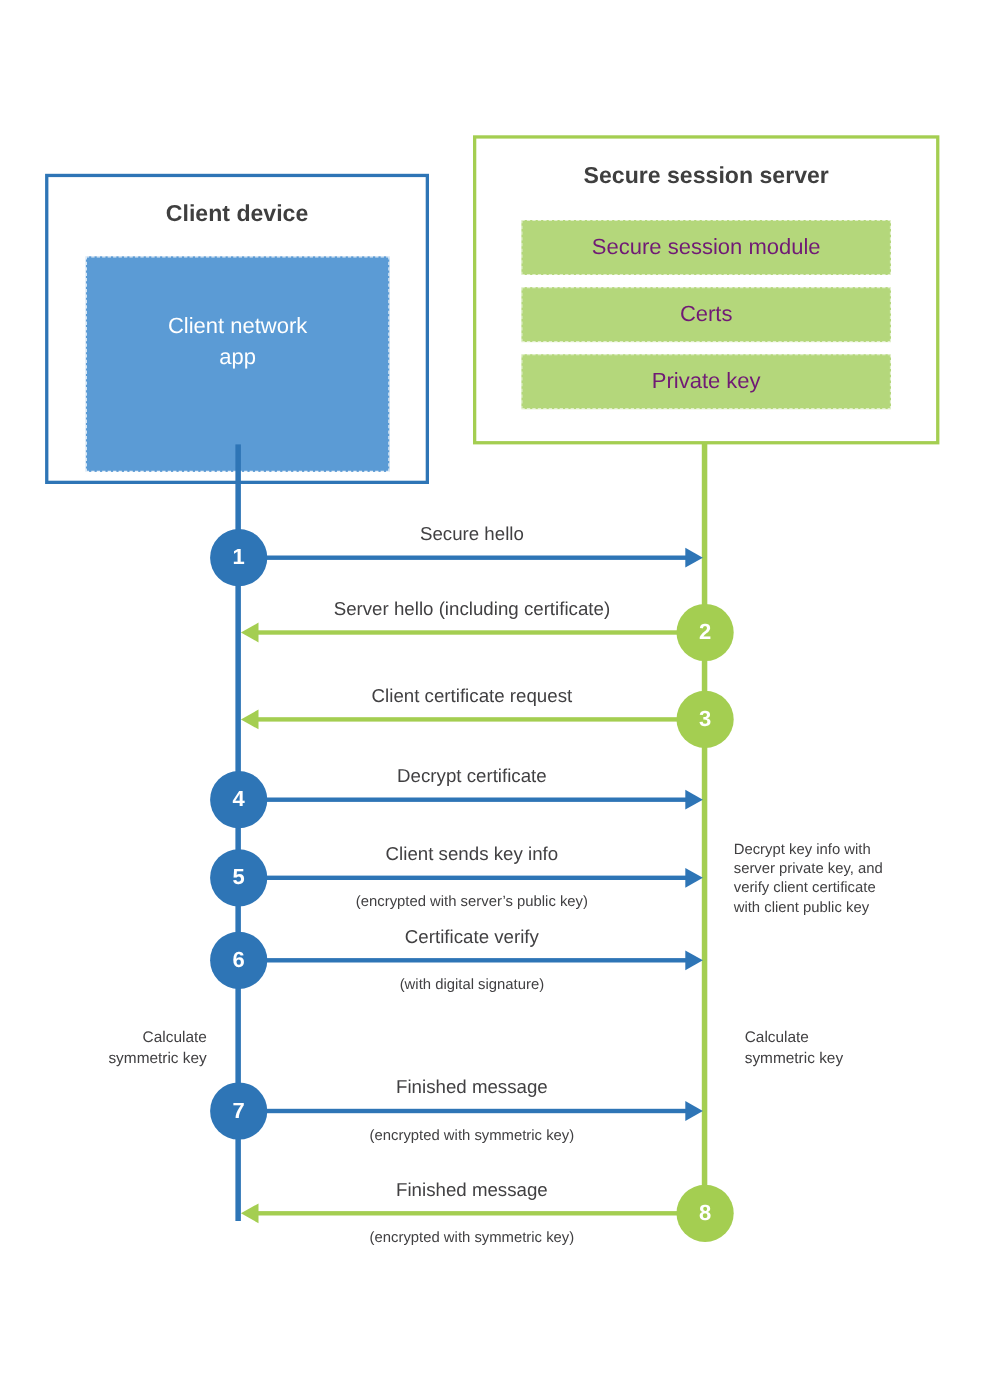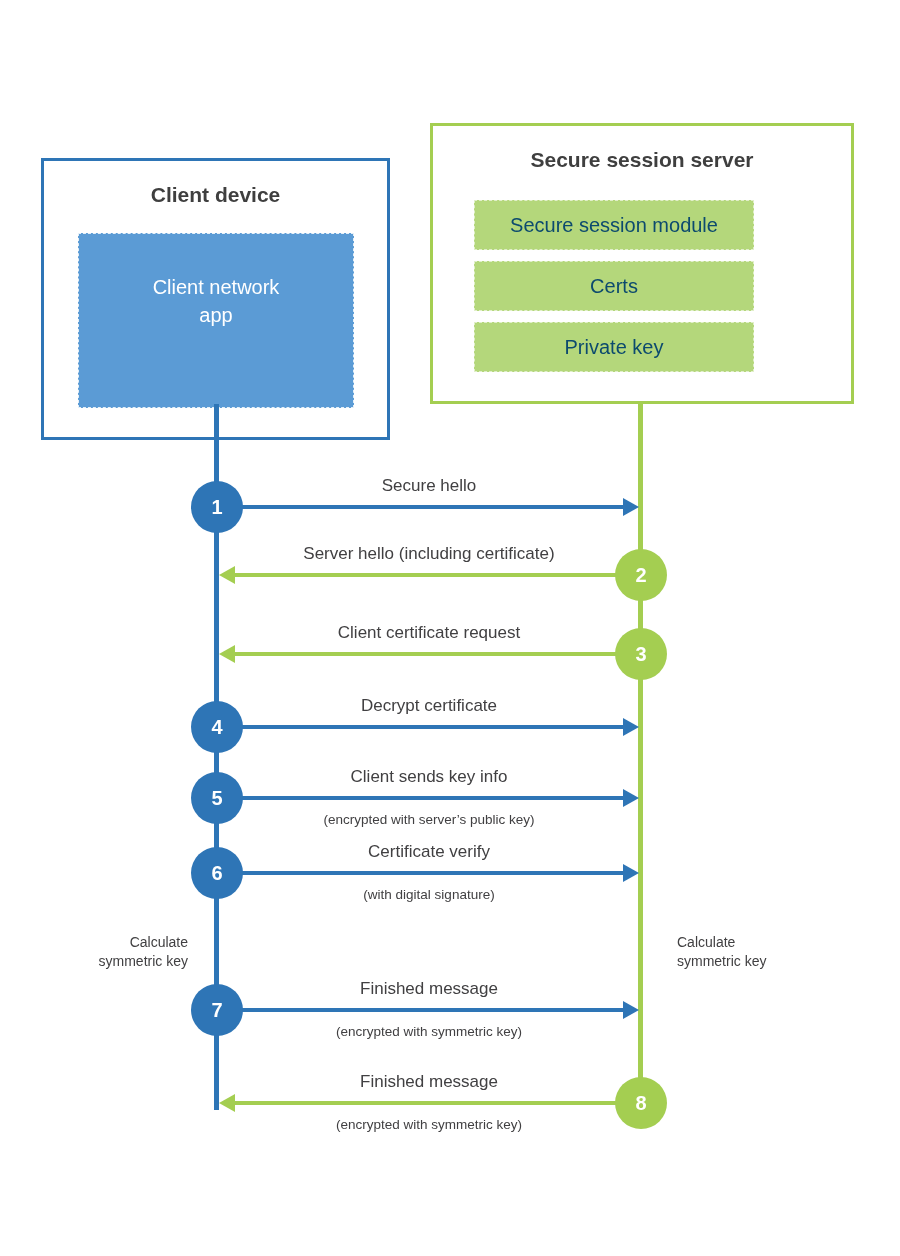--- a/index.html
+++ b/index.html
@@ -39,42 +39,42 @@
     font-size: 21px;
     font-weight: bold;
     color: var(--heading);
   }
 
   .app-box {
     position: absolute;
     left: 34px;
     top: 72px;
     width: 276px;
-    height: 175px;
+    height: 196px;
     background: var(--blue-fill);
     border: 1px dashed rgba(255,255,255,0.85);
     color: #ffffff;
     font-size: 20px;
     line-height: 28px;
     display: flex;
     flex-direction: column;
     align-items: center;
     justify-content: center;
     padding-bottom: 40px;
     text-align: center;
   }
 
   .bar {
     position: absolute;
     left: 41px;
-    width: 280px;
+    width: 336px;
     height: 50px;
     background: var(--green-fill);
     border: 1px dashed rgba(255,255,255,0.6);
-    color: #0c4a6e;
+    color: #701a75;
     font-size: 20px;
     display: flex;
     align-items: center;
     justify-content: center;
   }
   .bar1 { top: 74px; }
   .bar2 { top: 135px; }
   .bar3 { top: 196px; }
 
   
@@ -201,19 +201,25 @@
     <div class="circle">8</div>
     <div class="label">Finished message</div>
     <div class="sub">(encrypted with symmetric key)</div>
   </div>
 
   <div class="note note-left">
     <span>Calculate</span>
     <span>symmetric key</span>
   </div>
 
+  <div class="note note-decrypt">
+    <span>Decrypt key info with</span>
+    <span>server private key, and</span>
+    <span>verify client certificate</span>
+    <span>with client public key</span>
+  </div>
 
   <div class="note note-right">
     <span>Calculate</span>
     <span>symmetric key</span>
   </div>
 
 </div>
 
 </body></html>

